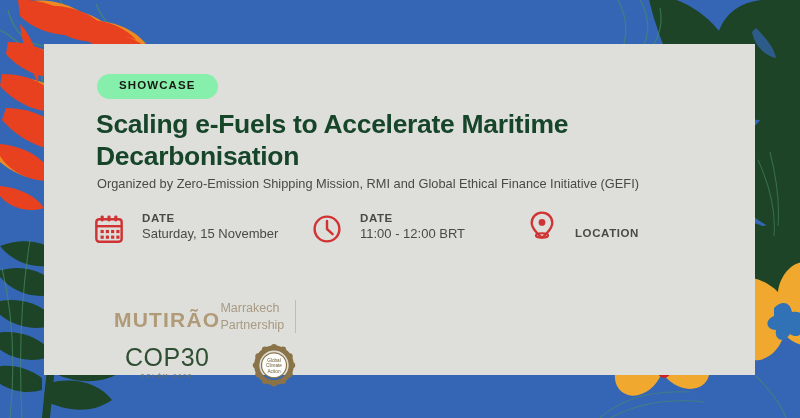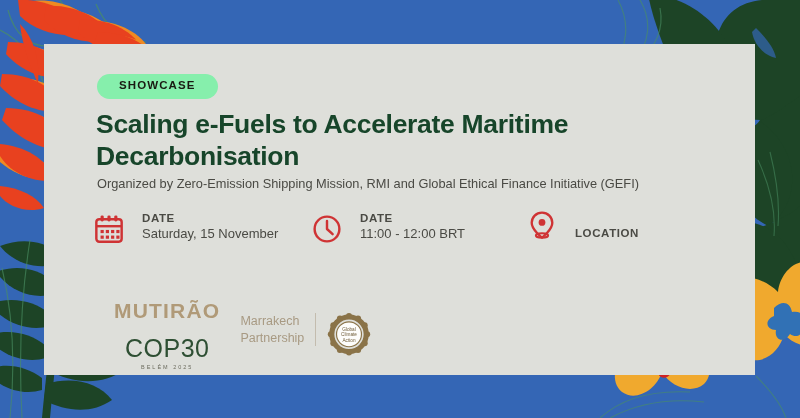--- a/index.html
+++ b/index.html
@@ -59,36 +59,36 @@
   .dtxt { padding-top:1px; }
   .dlabel {
     color:#4a4a44; font-size:11.5px; font-weight:bold;
     letter-spacing:0.6px; line-height:1.25;
   }
   .dvalue { color:#4a4a44; font-size:13px; line-height:1.45; }
   .dicon { width:30px; height:30px; flex:0 0 30px; }
 
   .logos {
     position:absolute; left:70px; top:256px;
-    display:flex; align-items:center; gap:20px;
+    display:flex; align-items:center; 
   }
   .cop-logo { text-align:center; line-height:1; }
   .cop-mut {
     font-size:21px; font-weight:bold; color:#b09a78;
     letter-spacing:1.2px;
   }
   .cop-30 {
     font-size:25px; color:#2e4f33; letter-spacing:0.5px;
     margin-top:15px;
   }
   .cop-belem {
     font-size:5.5px; color:#6b6b5e; letter-spacing:2px;
     margin-top:4px;
   }
-  .mp-wrap { display:flex; align-items:flex-start; gap:11px; }
+  .mp-wrap { display:flex; align-items:flex-end; gap:11px;flex-direction:column; }
   .mp-text {
     font-size:12.5px; color:#a89a83; line-height:1.32;
     padding-right:11px; border-right:1px solid #c3bcae;
   }
   .seal { width:44px; height:44px; }
 </style>
 </head>
 <body>
 
 <svg id="bg" viewBox="0 0 800 418">

